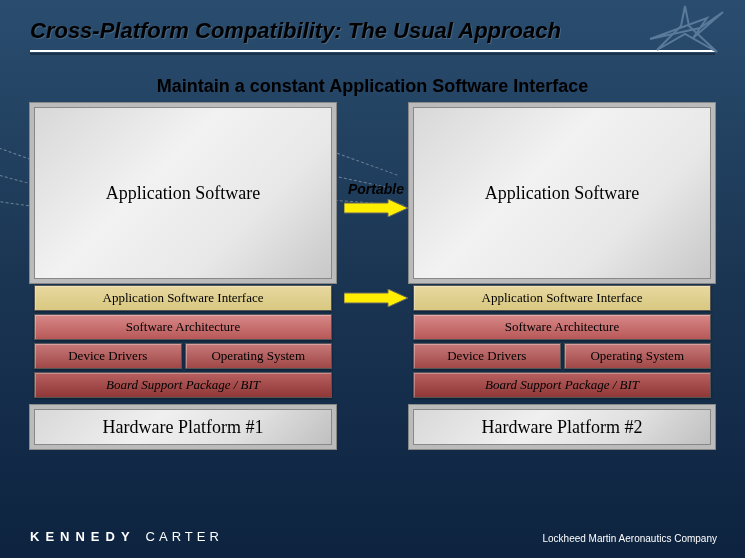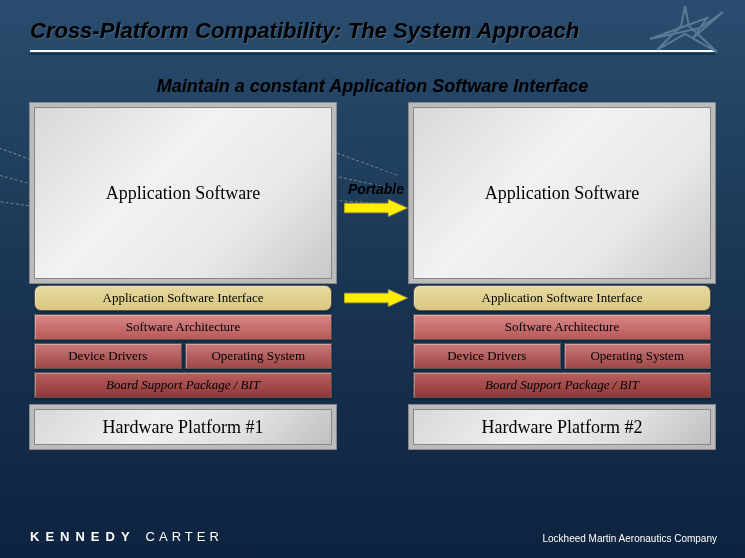--- a/index.html
+++ b/index.html
@@ -32,21 +32,20 @@
     position: absolute;
     top: 4px;
     right: 20px;
     width: 80px;
     height: 50px;
   }
   .subtitle {
     text-align: center;
     font-size: 18px;
     font-weight: bold;
-    font-style: italic;
     color: #000;
     margin: 16px 0 10px 0;
   }
   .main {
     display: flex;
     justify-content: space-between;
     padding: 0 34px;
     position: relative;
   }
   .col { width: 298px; position: relative; }
@@ -69,21 +68,21 @@
     display: flex;
     align-items: center;
     justify-content: center;
     font-family: 'Times New Roman', serif;
     font-size: 13px;
     color: #000;
     border: 1px solid #555;
     margin-bottom: 3px;
     box-shadow: inset 1px 1px 0 rgba(255,255,255,0.3), 0 1px 2px rgba(0,0,0,0.4);
   }
-  .bar-iface { background: linear-gradient(180deg, #e8d8a0 0%, #d8c880 100%); border-radius: 7px; }
+  .bar-iface { background: linear-gradient(180deg, #e8d8a0 0%, #d8c880 100%); }
   .bar-arch  { background: linear-gradient(180deg, #d88888 0%, #b85858 100%); }
   .row-split { display: flex; gap: 3px; margin-bottom: 3px; }
   .row-split .bar { flex: 1; margin-bottom: 0; background: linear-gradient(180deg, #c87878 0%, #a04848 100%); }
   .bar-bsp   { background: linear-gradient(180deg, #b86060 0%, #903838 100%); font-style: italic; }
   .hw-box {
     height: 36px;
     background: linear-gradient(135deg, #d8d8d8 0%, #f0f0f0 40%, #e0e0e0 70%, #c0c0c0 100%);
     border: 1px solid #888;
     box-shadow: 0 0 0 4px #bbb, 0 0 0 5px #888;
     display: flex;
@@ -131,21 +130,21 @@
     position: absolute;
     border-top: 1px dashed rgba(255,255,255,0.35);
     transform-origin: left center;
     pointer-events: none;
   }
 </style>
 </head>
 <body>
 
 <div class="header">
-  <div class="title">Cross-Platform Compatibility: The System Approach</div>
+  <div class="title">Cross-Platform Compatibility: The Usual Approach</div>
   <div class="star-logo">
     <svg viewBox="0 0 80 50">
       <path d="M5 35 L62 14 L55 24 L78 8 L48 34 L55 24 L5 35 Z" fill="none" stroke="#5a7a9a" stroke-width="2"></path>
       <path d="M40 2 L44 22 L72 48 L40 30 L12 46 L36 22 Z" fill="none" stroke="#5a7a9a" stroke-width="2"></path>
     </svg>
   </div>
   <div class="header-line"></div>
 </div>
 
 <div class="subtitle">Maintain a constant Application Software Interface</div>

